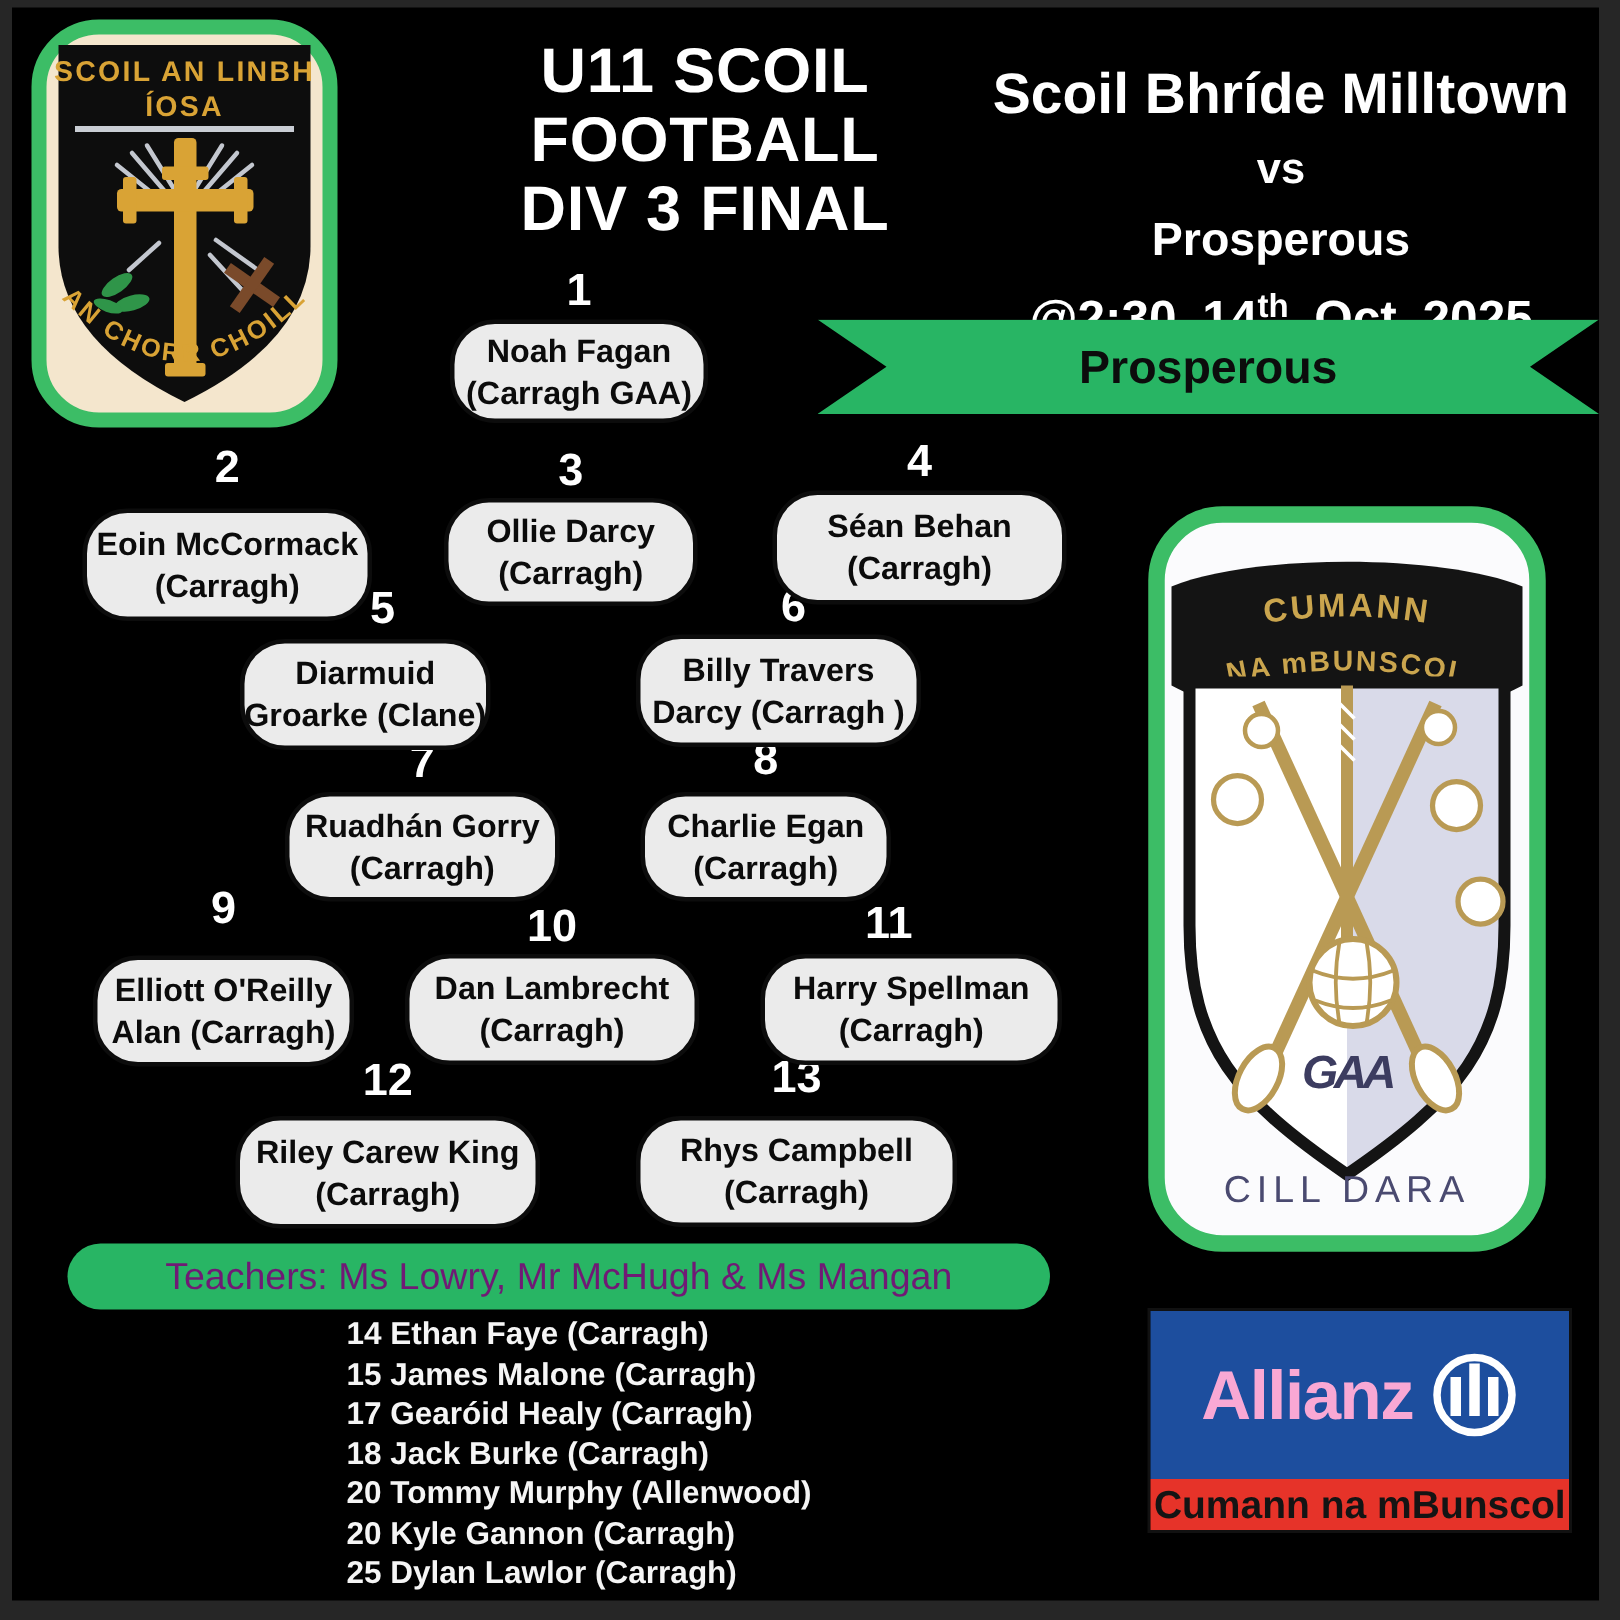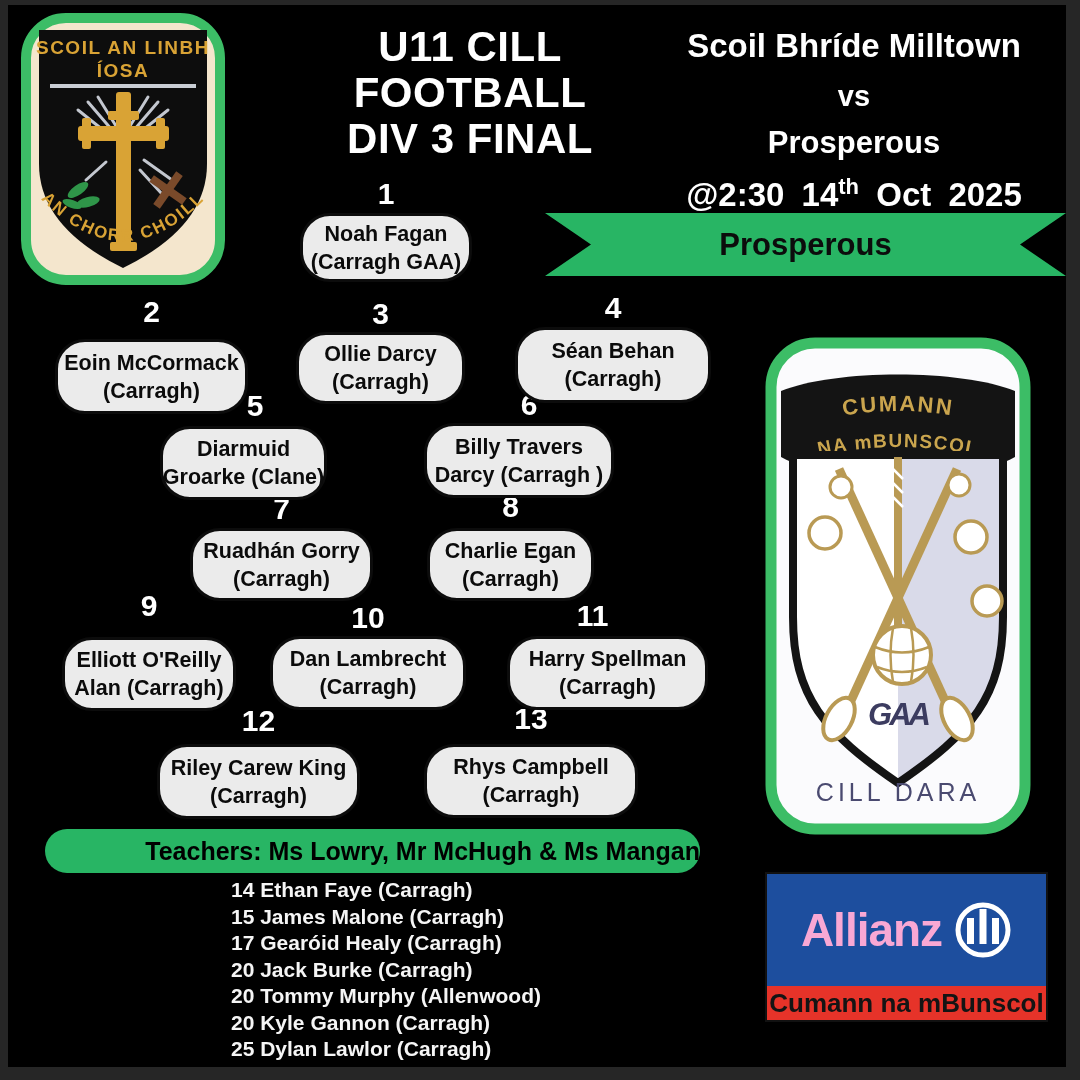--- a/index.html
+++ b/index.html
@@ -8,21 +8,21 @@
     background:#262626;
     font-family:"Liberation Sans", sans-serif;
   }
   .canvas{position:absolute;left:8px;top:5px;width:1058px;height:1062px;background:#000;}
   .abs{position:absolute;}
   
   .title{left:300px;top:24px;width:340px;text-align:center;color:#fff;
          font-weight:800;font-size:42px;line-height:46px;letter-spacing:.5px;}
   
   .match{left:640px;top:28px;width:428px;text-align:center;color:#fff;font-weight:800;}
-  .match .t1{font-size:33px;line-height:36px;margin-bottom:16px;}
+  .match .t1{font-size:38px;line-height:36px;margin-bottom:16px;margin-top:17px;}
   .match .vs{font-size:29px;line-height:32px;margin-bottom:14px;}
   .match .t2{font-size:31px;line-height:34px;margin-bottom:8px;}
   .match .dt{font-size:33px;line-height:38px;word-spacing:8px;}
   .match .dt sup{font-size:22px;}
   
   .ribbon{left:545px;top:213px;width:521px;height:63px;
           background:var(--green);
           clip-path:polygon(0 0,100% 0,calc(100% - 46px) 50%,100% 100%,0 100%,46px 50%);
           display:flex;align-items:center;justify-content:center;
           color:#0c0c0c;font-weight:800;font-size:31px;}
@@ -30,22 +30,22 @@
   .num{color:#fff;font-weight:800;font-size:30px;text-align:center;line-height:34px;}
   .pill{
     background:#ebebeb;border:3px solid #0c0c0c;border-radius:30px;
     box-sizing:border-box;display:flex;flex-direction:column;
     align-items:center;justify-content:center;
     color:#0b0b0b;font-weight:800;font-size:21.5px;line-height:28px;
     text-align:center;white-space:nowrap;
   }
   
   .teachers{left:45px;top:829px;width:655px;height:44px;background:var(--green);
-            border-radius:22px;display:flex;align-items:center;justify-content:flex-end;
-            color:#000000;font-weight:700;font-size:25px;}
+            border-radius:22px;display:flex;align-items:center;justify-content:center;
+            color:#701a75;font-weight:400;font-size:25px;}
   
   .subs{left:231px;top:877px;color:#f5f5f5;font-weight:800;font-size:21px;line-height:26.5px;}
   
   .allianz{left:765px;top:872px;width:283px;height:150px;border:2px solid #111;box-sizing:border-box;}
   .allianz-blue{height:112px;background:#1d4e9e;display:flex;align-items:center;justify-content:center;gap:12px;}
   .allianz-blue .word{color:#f9a8d4;font-weight:800;font-size:46px;letter-spacing:-1px;}
   .allianz-red{height:34px;background:#e63329;display:flex;align-items:center;justify-content:center;
                color:#141414;font-weight:800;font-size:26px;}
   :root{--green:#28b564;}
   svg text{font-family:"Liberation Sans", sans-serif;}
@@ -89,21 +89,21 @@
     <rect x="128" y="174" width="40" height="8"></rect>
       <rect x="144" y="158" width="8" height="40"></rect>
   </g>
   <path id="sc-arc" d="M 24 190 Q 103 268 182 190" fill="none"></path>
   <text font-size="17" font-weight="bold" letter-spacing="2" fill="#d9a335">
     <textPath href="#sc-arc" startOffset="50%" text-anchor="middle">AN CHORR CHOILL</textPath>
   </text>
 </svg>
 
 <div class="abs title">
-  <div>U11 CILL</div>
+  <div>U11 SCOIL</div>
   <div>FOOTBALL</div>
   <div>DIV 3 FINAL</div>
 </div>
 
 <div class="abs match">
   <div class="t1">Scoil Bhríde Milltown</div>
   <div class="vs">vs</div>
   <div class="t2">Prosperous</div>
   <div class="dt"><span>@2:30 14</span><sup>th</sup><span> Oct 2025</span></div>
 </div>
@@ -180,21 +180,21 @@
   </div>
 
 <div class="abs teachers">
   <span>Teachers: Ms Lowry, Mr McHugh &amp; Ms Mangan</span>
 </div>
 
 <div class="abs subs">
   <div>14 Ethan Faye (Carragh)</div>
   <div>15 James Malone (Carragh)</div>
   <div>17 Gearóid Healy (Carragh)</div>
-  <div>20 Jack Burke (Carragh)</div>
+  <div>18 Jack Burke (Carragh)</div>
   <div>20 Tommy Murphy (Allenwood)</div>
   <div>20 Kyle Gannon (Carragh)</div>
   <div>25 Dylan Lawlor (Carragh)</div>
 </div>
 
 <svg class="abs" style="left:765px;top:337px" width="266" height="498" viewBox="0 0 266 498">
   <defs>
     <clipPath id="cc-right">
         <rect x="133" y="100" width="130" height="370"></rect>
       </clipPath>

